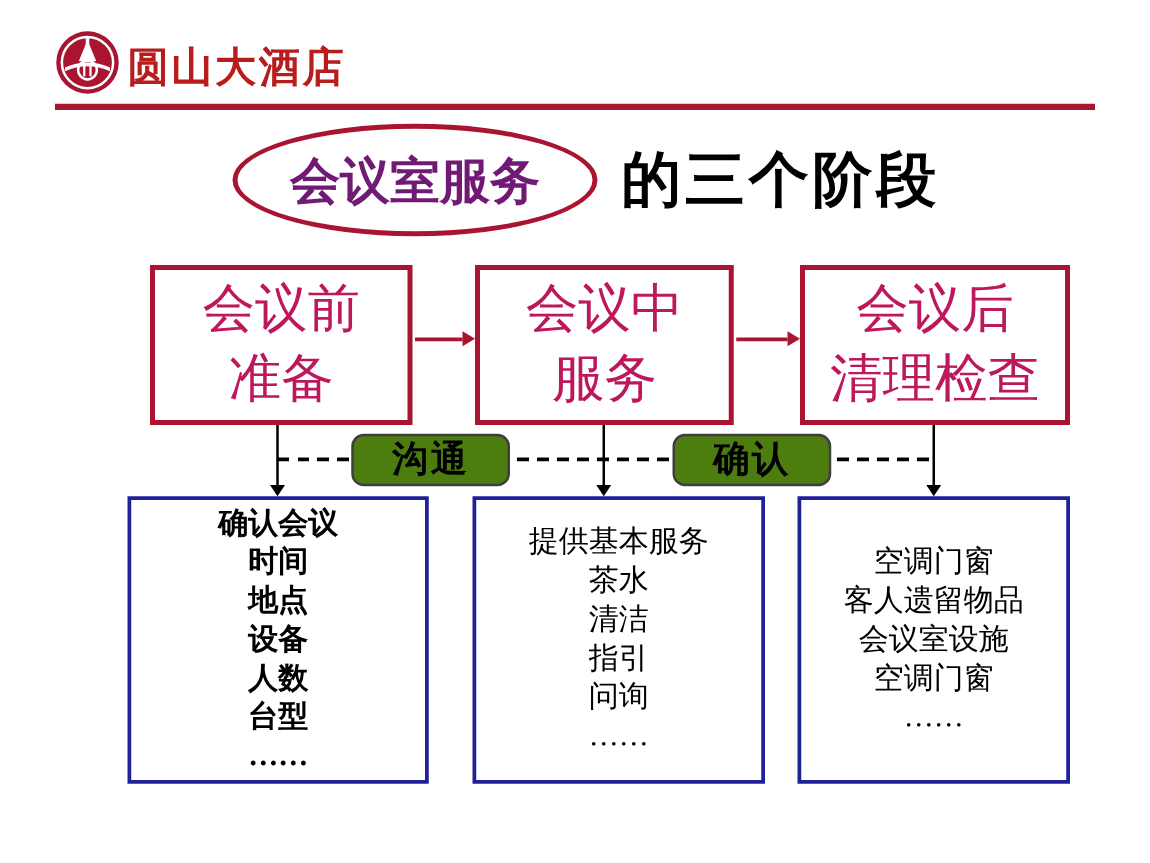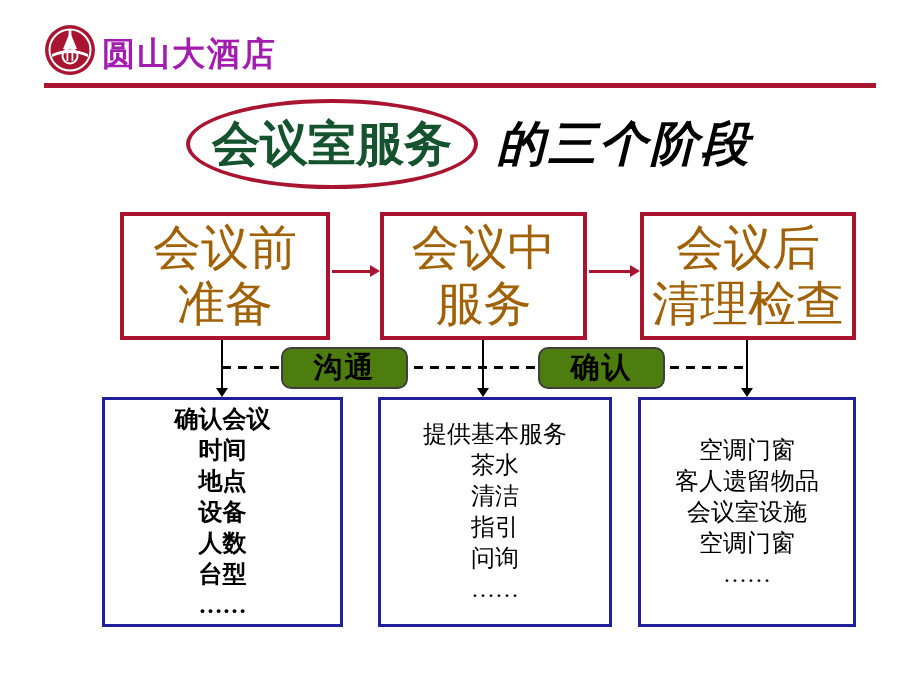--- a/index.html
+++ b/index.html
@@ -17,21 +17,21 @@
   .logo {
     position: absolute;
     left: 44px; top: 24px;
     width: 52px; height: 52px;
   }
   .brand {
     position: absolute;
     left: 102px; top: 32px;
     font-size: 33px;
     font-weight: 700;
-    color: #a21caf;
+    color: #b91c1c;
     letter-spacing: 2px;
     white-space: nowrap;
   }
   .header-rule {
     position: absolute;
     left: 44px; top: 83px;
     width: 832px; height: 5px;
     background: #A91431;
   }
 
@@ -45,49 +45,48 @@
     white-space: nowrap;
   }
   .title-circled {
     box-sizing: border-box;
     width: 292px; height: 90px;
     border: 4px solid #A91431;
     border-radius: 50%;
     display: flex;
     align-items: center;
     justify-content: center;
-    font-size: 48px;
-    font-weight: 700;
-    color: #14532d;
+    font-size: 40px;
+    font-weight: 700;
+    color: #701a75;
   }
   .title-suffix {
     margin-left: 19px;
     font-size: 48px;
     font-weight: 700;
     color: #000;
     letter-spacing: 3px;
-    font-style: italic;
   }
 
   
   .stage-box {
     position: absolute;
     top: 212px;
     height: 128px;
     box-sizing: border-box;
     border: 4px solid #A91431;
     background: #ffffff;
     display: flex;
     flex-direction: column;
     justify-content: center;
     align-items: center;
     text-align: center;
-    font-size: 48px;
+    font-size: 42px;
     line-height: 56px;
-    color: #a16207;
+    color: #be185d;
   }
   .stage-1 { left: 120px; width: 210px; }
   .stage-2 { left: 380px; width: 207px; }
   .stage-3 { left: 640px; width: 216px; }
 
   
   .h-arrow {
     position: absolute;
     top: 270px;
     height: 3px;

